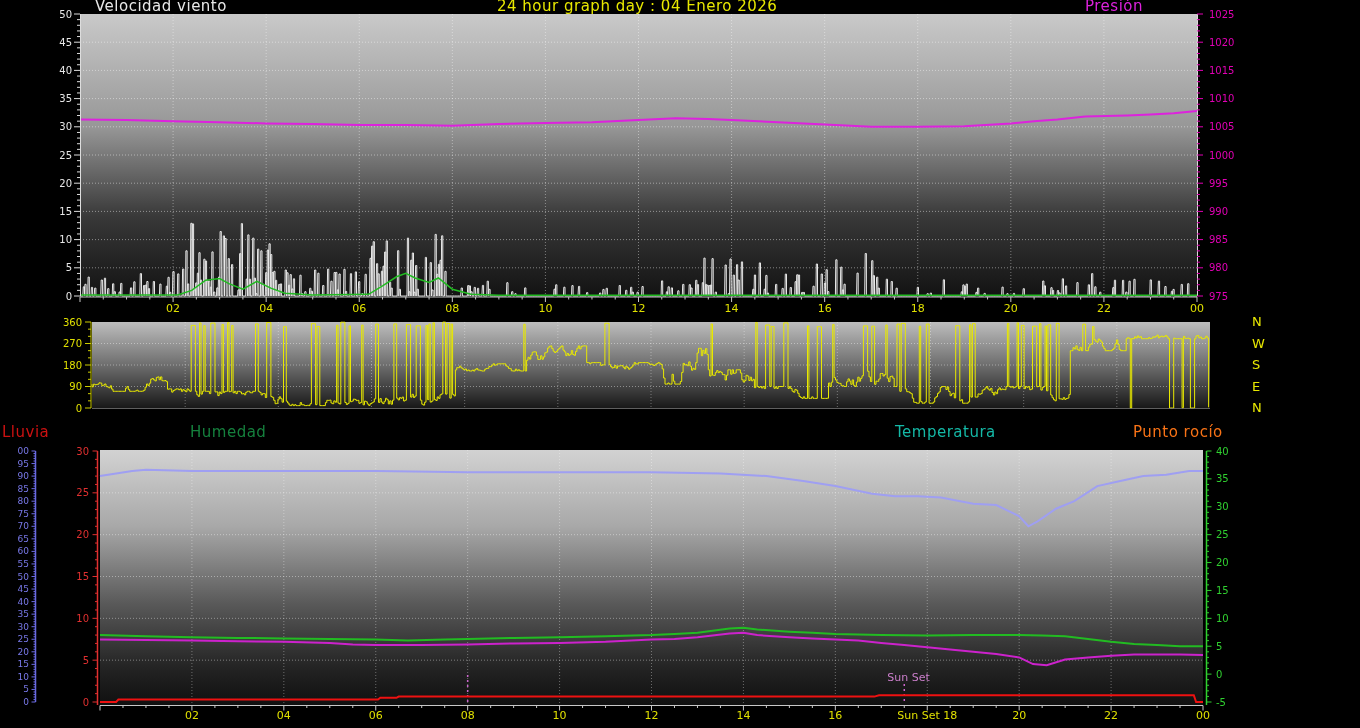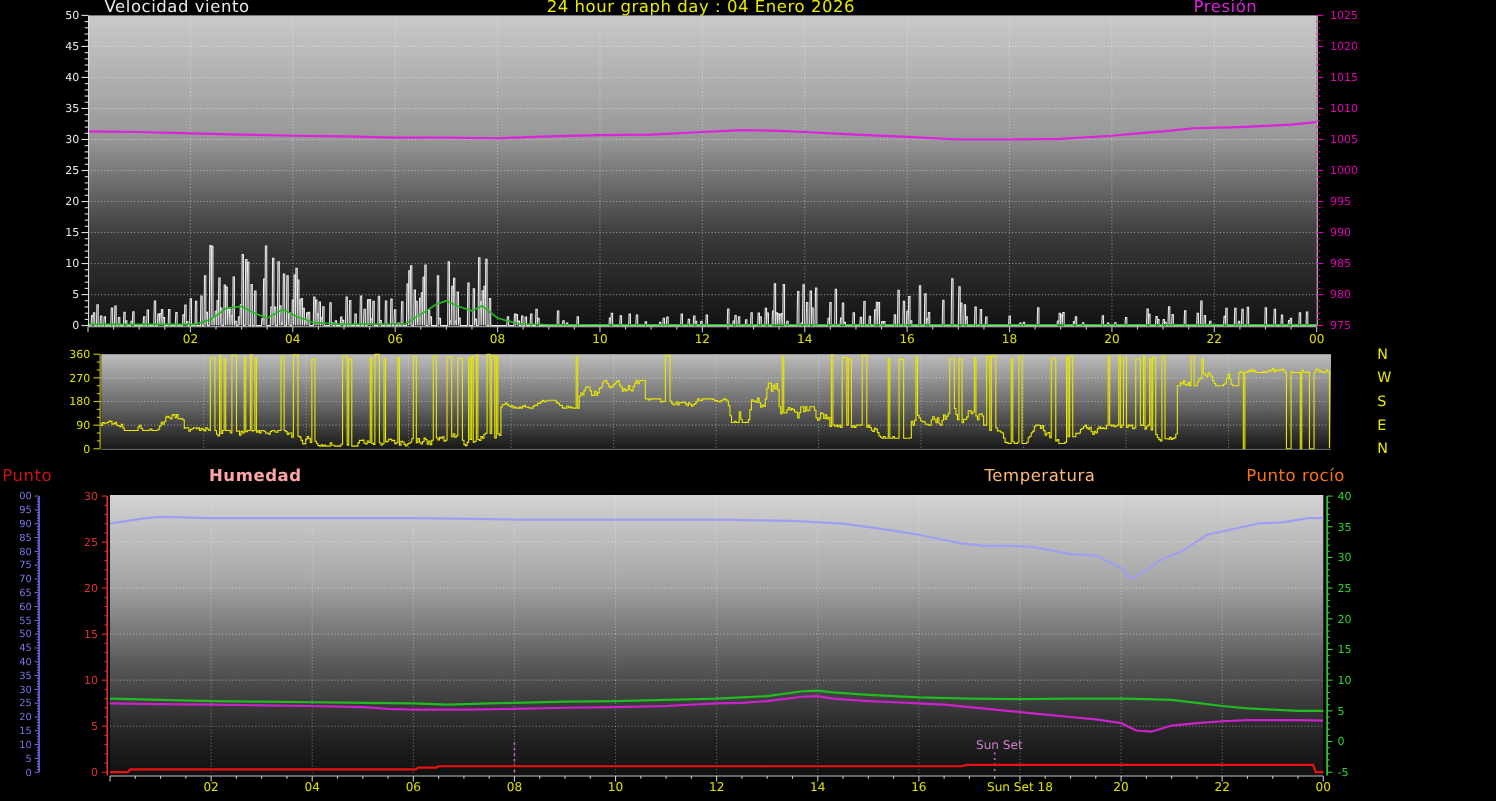--- a/index.html
+++ b/index.html
@@ -15,23 +15,23 @@
   #t-dew{left:1133px;top:423px;}
   svg text{font-family:"DejaVu Sans", sans-serif;}
 </style>
 </head>
 <body>
 
 <div id="screen">
   <div class="ttl" id="t-wind" style="color: rgb(232, 232, 232);">Velocidad viento</div>
   <div class="ttl" id="t-main" style="color: rgb(232, 232, 0);">24 hour graph day : 04 Enero 2026</div>
   <div class="ttl" id="t-pres" style="color: rgb(221, 34, 221);">Presión</div>
-  <div class="ttl" id="t-rain" style="color: rgb(204, 17, 17);">Punto</div>
-  <div class="ttl" id="t-hum" style="color: #fca5a5; font-weight: bold;">Humedad</div>
-  <div class="ttl" id="t-temp" style="color: #fdba74;">Temperatura</div>
+  <div class="ttl" id="t-rain" style="color: rgb(204, 17, 17);">Lluvia</div>
+  <div class="ttl" id="t-hum" style="color: #15803d;">Humedad</div>
+  <div class="ttl" id="t-temp" style="color: #14b8a6;">Temperatura</div>
   <div class="ttl" id="t-dew" style="color: #f97316;">Punto rocío</div>
 
   <svg id="gfx" width="1360" height="728" style="position:absolute;left:0;top:0">
     <defs>
       <linearGradient id="g1" x1="0" y1="0" x2="0" y2="1">
         <stop offset="0%" stop-color="#c9c9c9"></stop>
           <stop offset="40%" stop-color="#979797"></stop>
         <stop offset="72%" stop-color="#383838"></stop>
           <stop offset="100%" stop-color="#131313"></stop>
       </linearGradient>

